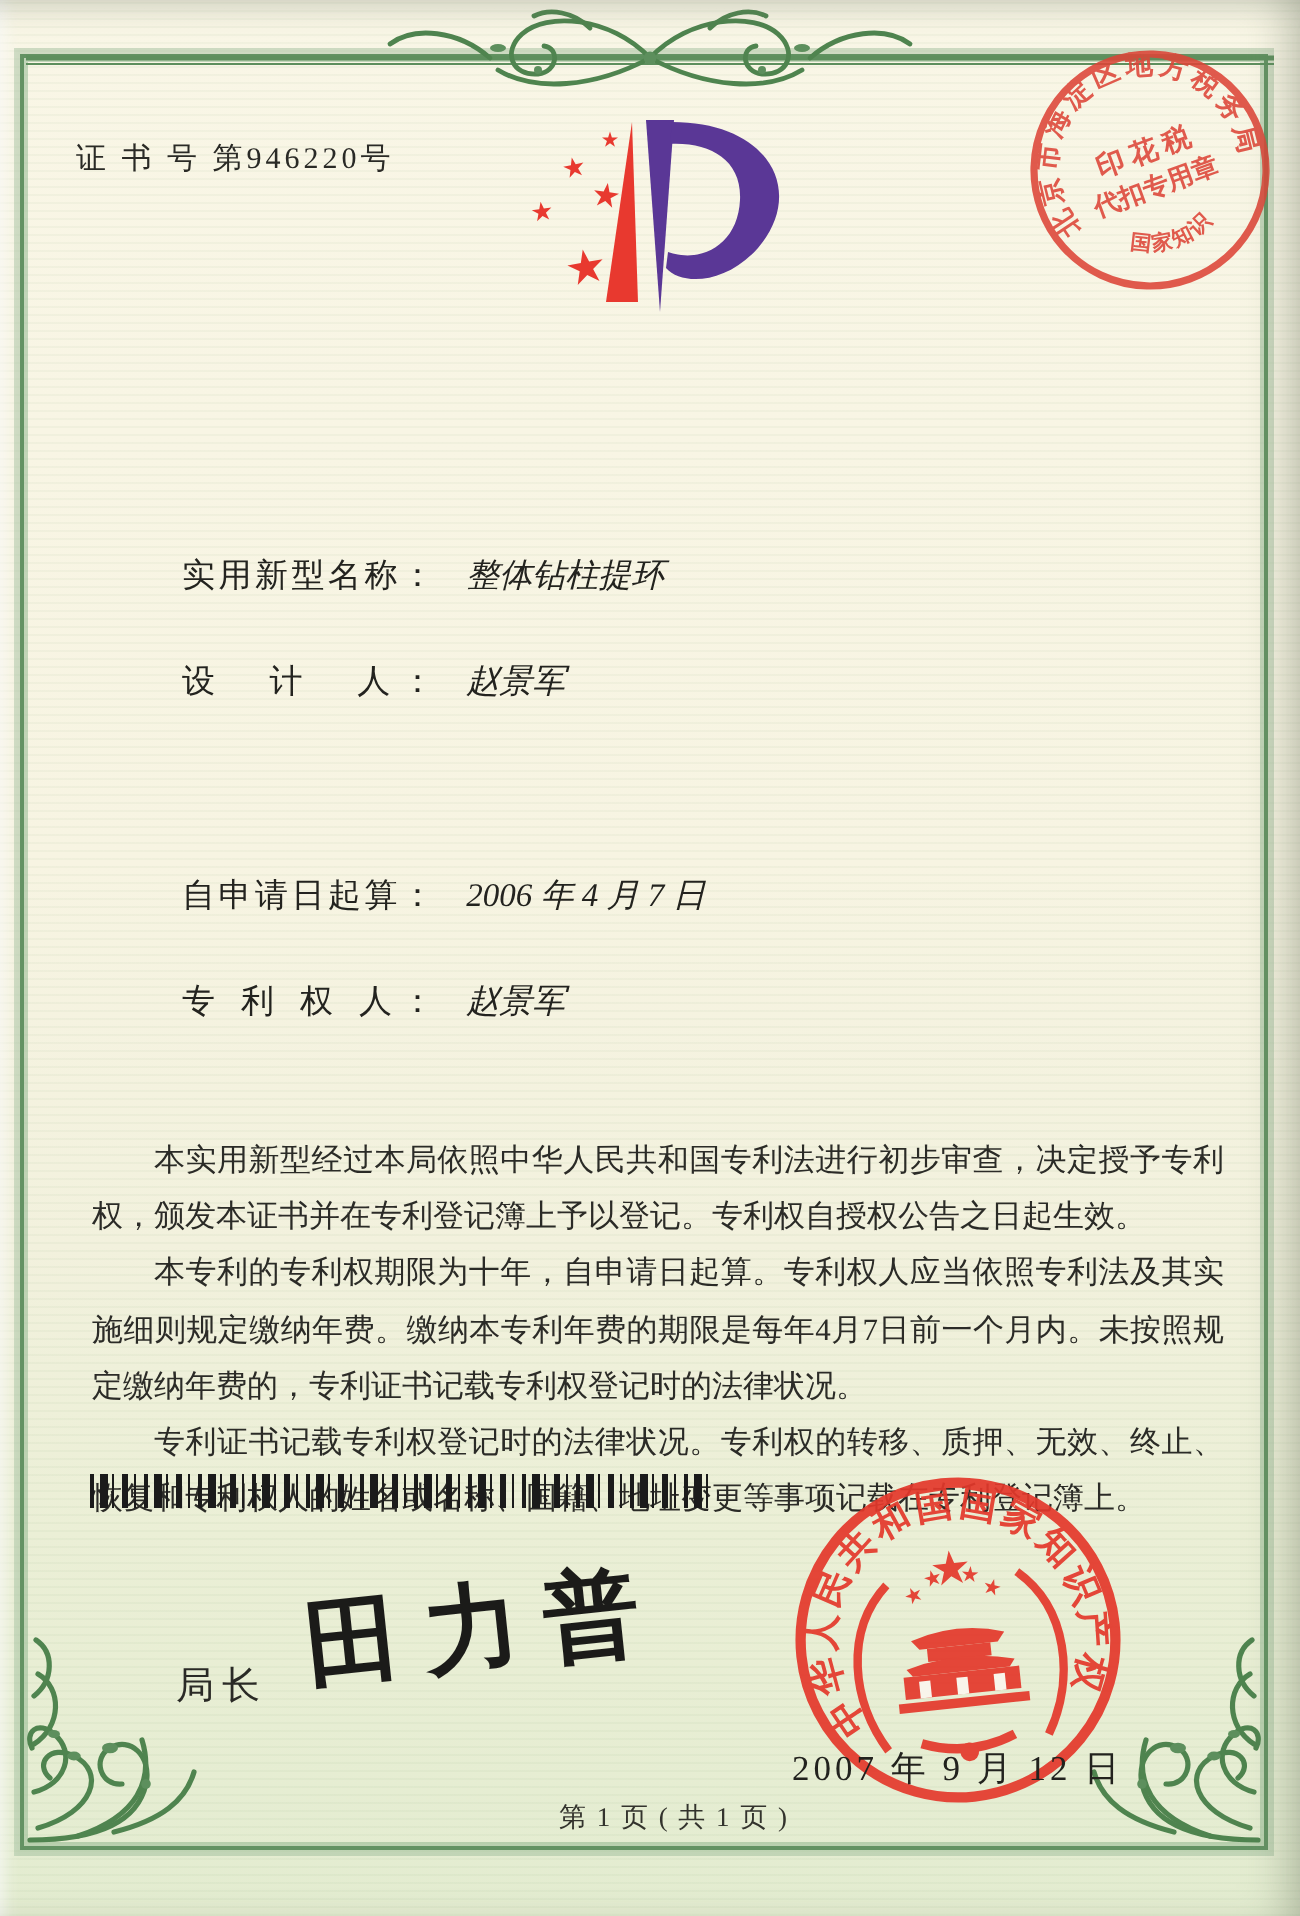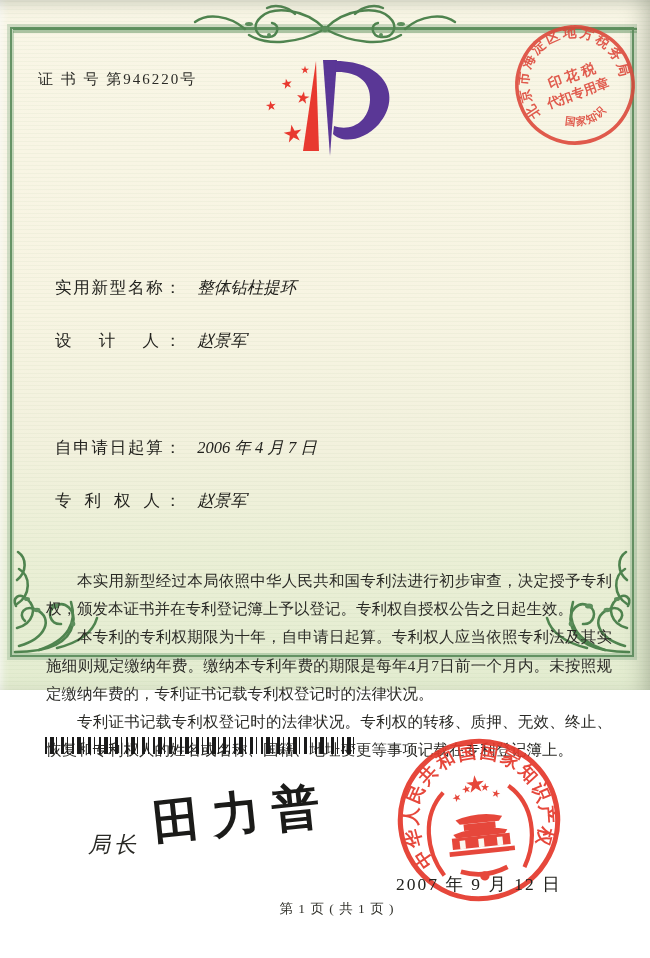--- a/index.html
+++ b/index.html
@@ -1,17 +1,17 @@
 <!DOCTYPE html>
 <html><head>
 <meta charset="utf-8">
 <style>
   html,body{margin:0;padding:0;}
   body{width:650px;height:958px;background:#ffffff;font-family:"Liberation Serif","DejaVu Serif",serif;overflow:hidden;}
-  .page{position:relative;width:650px;height:690px;
+  .page{position:relative;width:650px;height:958px;
     background:
       repeating-linear-gradient(0deg, rgba(120,160,110,0.06) 0 1px, rgba(0,0,0,0) 1px 4px),
       linear-gradient(180deg,#f9f6e6 0%,#f7f4e2 45%,#f2f1dd 65%,#ebefd6 80%,#e3ecd0 100%);
     }
   .shade{position:absolute;inset:0;pointer-events:none;
     box-shadow: inset -16px 0 22px -10px rgba(105,115,95,.40),
                 inset 0 12px 16px -10px rgba(120,130,110,.30),
                 inset 8px 0 8px -6px rgba(255,255,255,.85);}
   .frame{position:absolute;left:10px;top:27px;right:16px;bottom:33px;
     border:2px solid #639263;
@@ -19,33 +19,33 @@
   .ornament-top{position:absolute;top:2px;left:50%;transform:translateX(-50%);}
   .flourish{position:absolute;bottom:34px;}
   .flourish.left{left:11px;}
   .flourish.right{right:17px;transform:scaleX(-1);}
   .cert-no{position:absolute;left:38px;top:70px;font-size:15px;letter-spacing:2px;color:#2a2a26;}
   .logo{position:absolute;left:243px;top:48px;}
   .tax-stamp{position:absolute;left:510px;top:20px;}
   .title{position:absolute;top:183px;left:0;width:100%;text-align:center;
     font-size:37px;font-weight:bold;letter-spacing:9px;color:#141412;}
   .field{position:absolute;left:55px;font-size:16.5px;color:#23231f;white-space:nowrap;}
-  .field .flabel{display:inline-block;width:126px;text-align:justify;text-align-last:justify;}
+  .field .flabel{display:inline-block;width:126px;text-align:justify;text-align-last:justify;margin-left:36px;}
   .field .fvalue{margin-left:12px;font-style:italic;}
   .f0{top:277px}.f1{top:330px}.f2{top:383px}.f3{top:437px}.f4{top:490px}.f5{top:542px}
   .body-text{position:absolute;left:46px;right:38px;top:567px;color:#2b2b27;}
   .body-text p{margin:0;text-indent:2em;font-size:15.5px;line-height:1.82;text-align:justify;}
   .barcode{position:absolute;left:45px;top:737px;width:313px;height:17px;
     background:repeating-linear-gradient(90deg,
       #1b1b1b 0 2px, rgba(0,0,0,0) 2px 5px,
       #1b1b1b 5px 9px, rgba(0,0,0,0) 9px 11px,
       #1b1b1b 11px 12px, rgba(0,0,0,0) 12px 16px,
       #1b1b1b 16px 19px, rgba(0,0,0,0) 19px 22px,
       #1b1b1b 22px 23px, rgba(0,0,0,0) 23px 27px);}
-  .director{position:absolute;left:88px;top:830px;font-size:22px;letter-spacing:4px;color:#2a2a26;font-style:italic;}
+  .director{position:absolute;left:88px;top:830px;font-size:19px;letter-spacing:4px;color:#2a2a26;}
   .signature{position:absolute;left:152px;top:782px;font-size:48px;font-weight:bold;
     letter-spacing:12px;color:#1b1b19;transform:rotate(-6deg);white-space:nowrap;}
   .sipo-stamp{position:absolute;left:390px;top:731px;}
   .stamp-date{position:absolute;left:396px;top:872px;font-size:17.5px;letter-spacing:2px;color:#22221e;}
   .footer{position:absolute;top:900px;left:12px;width:100%;text-align:center;font-size:13.5px;color:#33332d;letter-spacing:1px;}
   svg text{font-family:"Liberation Serif","DejaVu Serif",serif;}
 </style>
 </head>
 <body>
 

